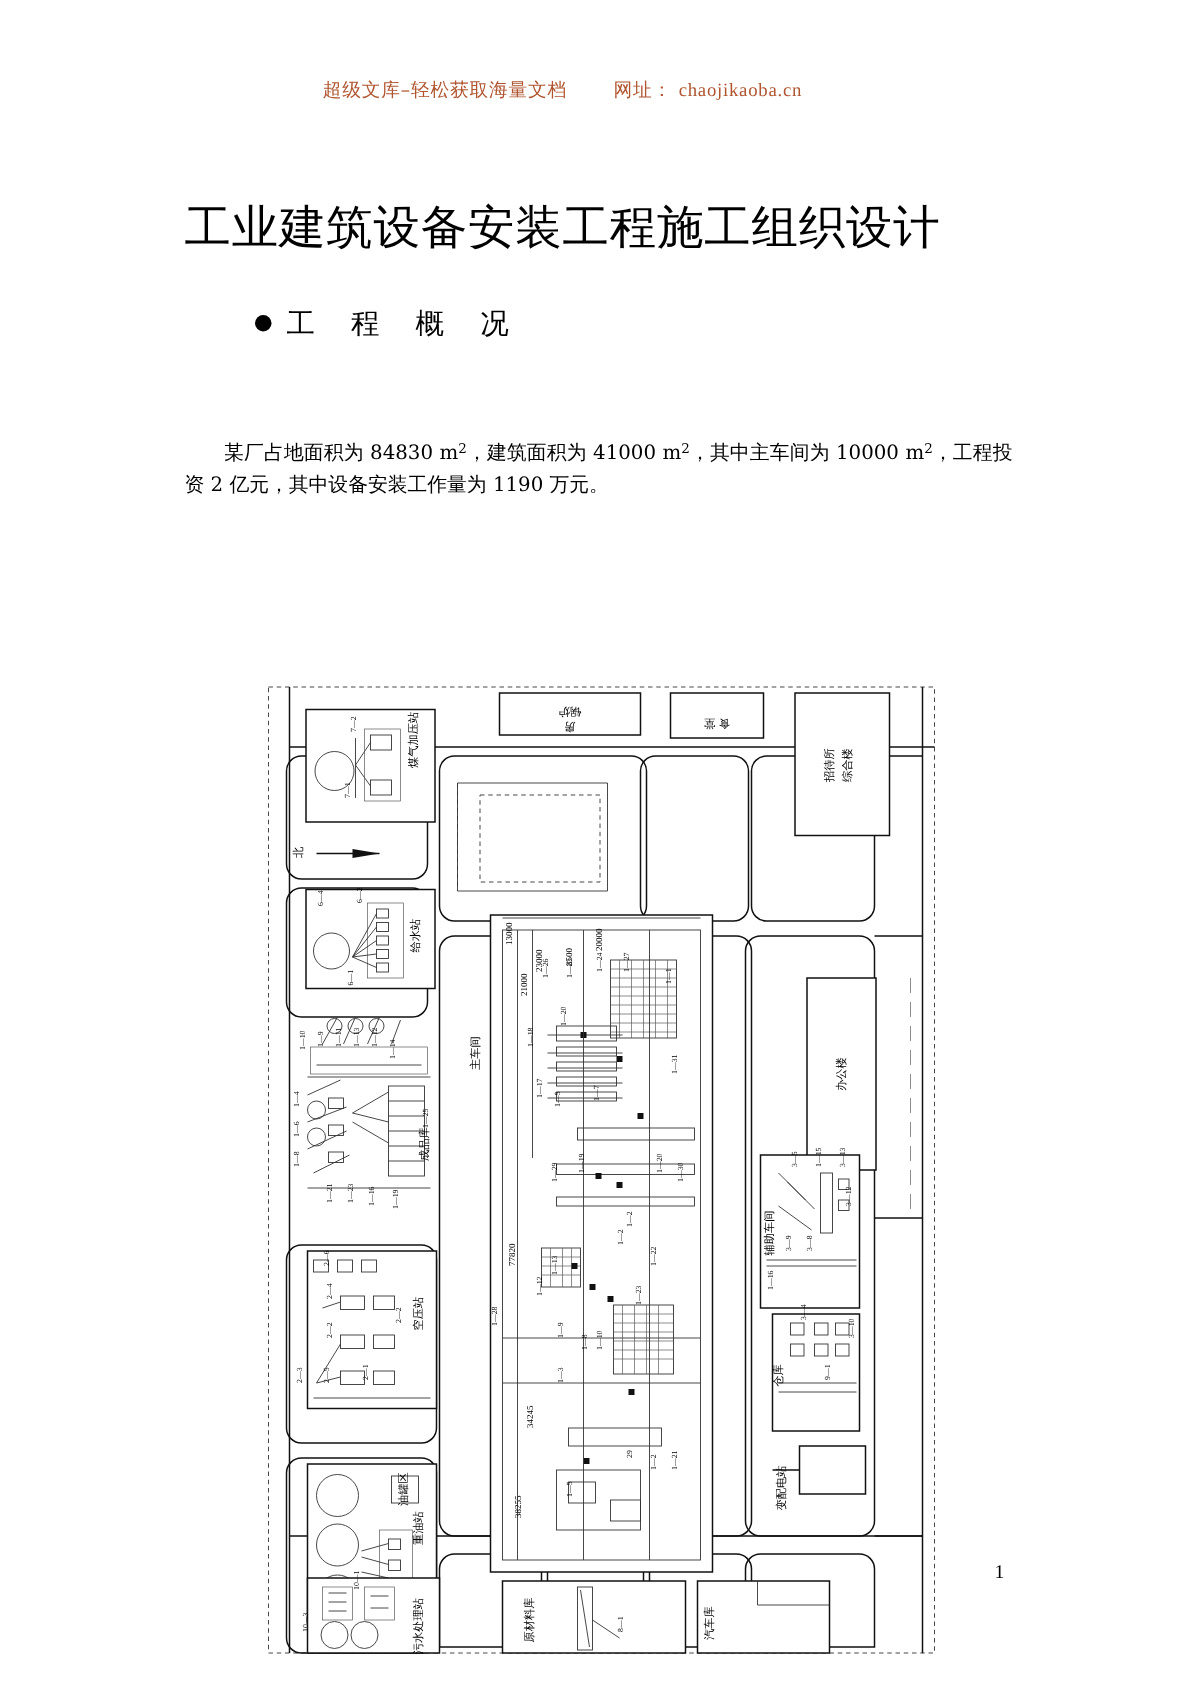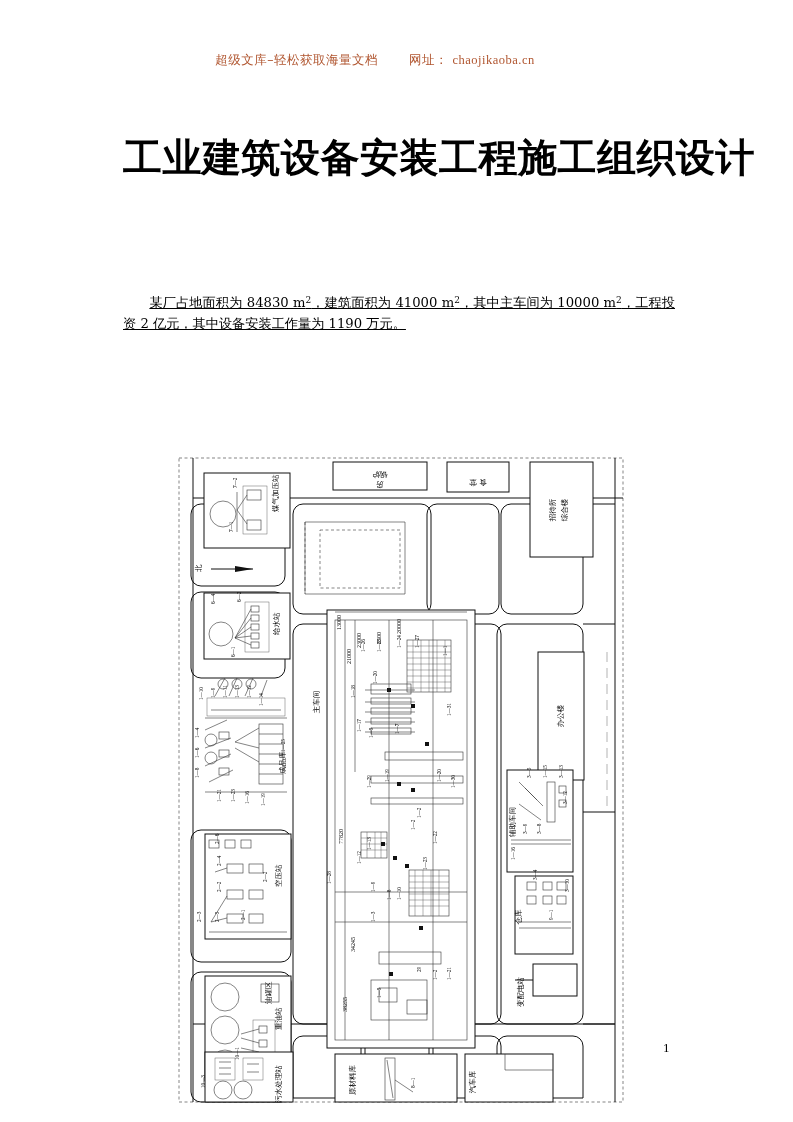--- a/index.html
+++ b/index.html
@@ -35,22 +35,22 @@
   .watermark .wm-cn { font-family: "DejaVu Serif", "Liberation Serif", serif; }
   .watermark .wm-gap { display: inline-block; width: 22px; }
   .watermark .wm-url { font-family: "Liberation Serif", serif; }
 
   
   .doc-title {
     position: absolute;
     top: 131px;
     left: 123px;
     width: 600px;
-    font-size: 39px;
-    font-weight: bold;
+    font-size: 31px;
+    font-weight: normal;
     letter-spacing: .5px;
     font-family: "DejaVu Sans", "Liberation Sans", sans-serif;
     white-space: nowrap;
   }
 
   
   .section-head {
     position: absolute;
     top: 203px;
     left: 170px;
@@ -75,21 +75,20 @@
     left: 123px;
     width: 552px;
     font-size: 13.2px;
     line-height: 21px;
     text-align: justify;
     text-justify: inter-ideograph;
   }
   .body-text p {
     margin: 0;
     text-indent: 2em;
-    text-decoration: underline;
   }
   sup.sq { font-size: 9px; vertical-align: 4px; }
 
   
   .page-number {
     position: absolute;
     top: 1040px;
     left: 663px;
     font-size: 13px;
     font-family: "Liberation Serif", serif;
@@ -114,20 +113,23 @@
 
   <div class="watermark" style="color: rgb(176, 85, 47);">
     <span class="wm-cn">超级文库–轻松获取海量文档</span>
     <span class="wm-gap"></span>
     <span class="wm-cn">网址：</span>
     <span class="wm-url">chaojikaoba.cn</span>
   </div>
 
   <div class="doc-title">工业建筑设备安装工程施工组织设计</div>
 
+  <div class="section-head">
+    <span class="bullet"></span><span class="sh-text">工 程 概 况</span>
+  </div>
 
   <div class="body-text">
     <p>某厂占地面积为 84830 m<sup class="sq">2</sup>，建筑面积为 41000 m<sup class="sq">2</sup>，其中主车间为 10000 m<sup class="sq">2</sup>，工程投资 2 亿元，其中设备安装工作量为 1190 万元。</p>
   </div>
 
   <div class="figure">
     <svg id="plan-svg" width="452" height="656" viewBox="0 0 452 656" xmlns="http://www.w3.org/2000/svg">
       <defs>
         <style>
           .rd   { fill:none; stroke:#111; stroke-width:1; }

